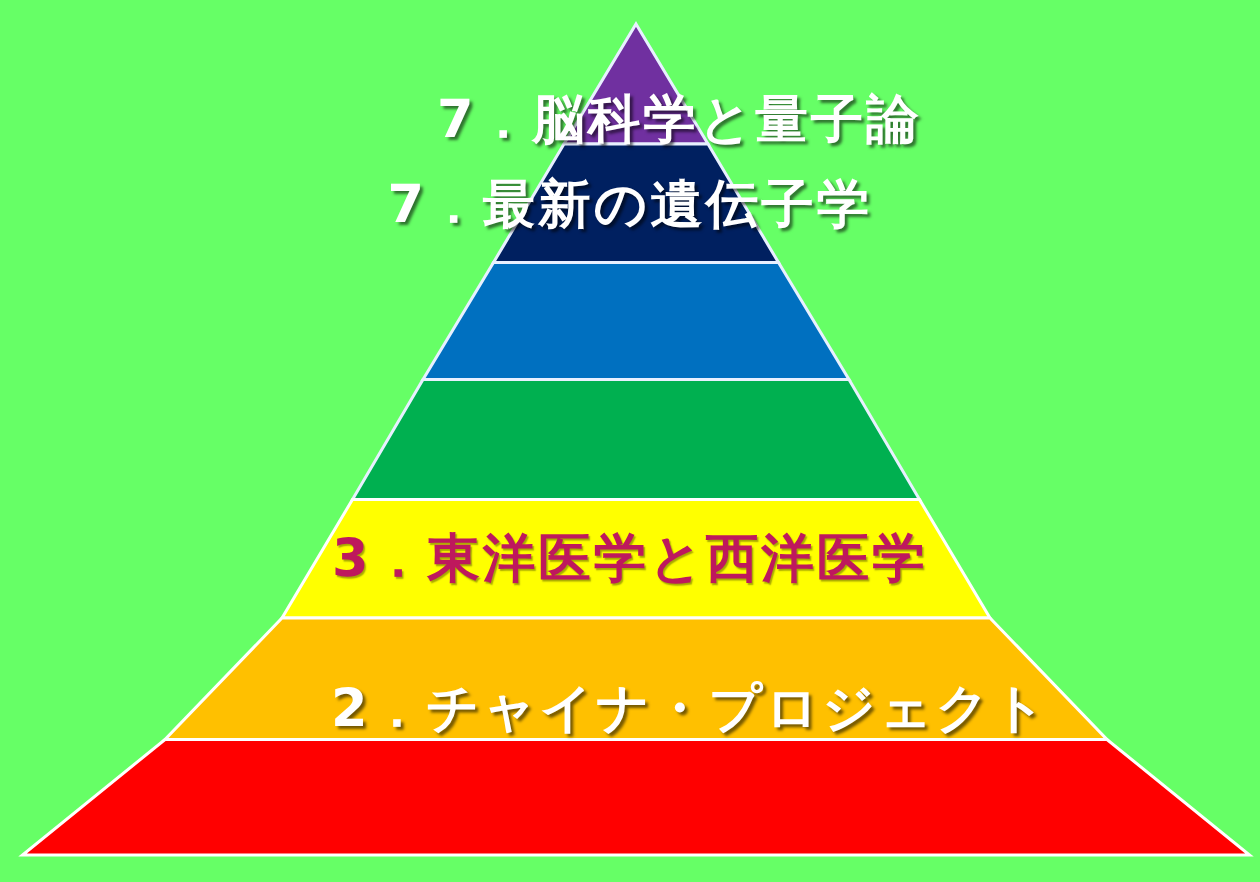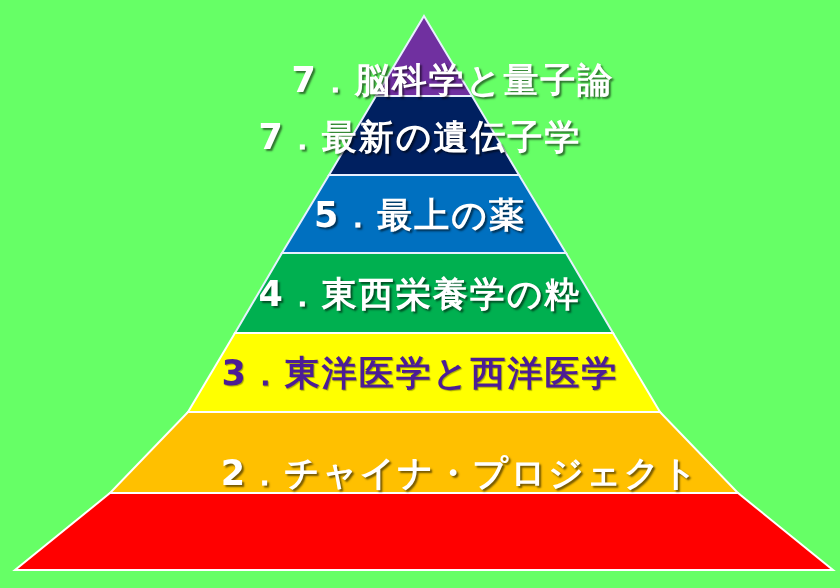--- a/index.html
+++ b/index.html
@@ -35,38 +35,36 @@
       font-weight: bold;
       letter-spacing: 2px;
       white-space: nowrap;
       line-height: 40px;
     }
     .light {
       color: #ffffff;
       text-shadow: 2px 2px 2px rgba(0,0,0,0.55);
     }
     .dark {
-      color: #4c1d95;
+      color: #be185d;
       text-shadow: 1px 1px 1px rgba(0,0,0,0.35);
     }
   </style>
 </head>
 <body>
 
 <div id="stage">
   <svg id="pyramid" width="840" height="588" viewBox="0 0 840 588">
 
     <polygon points="424,16 472,96 376,96" fill="#7030a0" stroke="#e8f0ff" stroke-width="2"></polygon>
     <polygon points="376,96 472,96 519,175 329,175" fill="#002060" stroke="#e8f0ff" stroke-width="2"></polygon>
     <polygon points="329,175 519,175 566,253 282,253" fill="#0070c0" stroke="#e8f0ff" stroke-width="2"></polygon>
     <polygon points="282,253 566,253 613,333 235,333" fill="#00b050" stroke="#e8f0ff" stroke-width="2"></polygon>
     <polygon points="235,333 613,333 660,412 188,412" fill="#ffff00" stroke="#ffffff" stroke-width="2"></polygon>
     <polygon points="188,412 660,412 738,493 110,493" fill="#ffc000" stroke="#ffffff" stroke-width="2"></polygon>
     <polygon points="110,493 738,493 833,570 15,570" fill="#ff0000" stroke="#ffffff" stroke-width="2"></polygon>
   </svg>
 
   <div class="layer-label light" style="top:60px;padding-left:33px;">7．脳科学と量子論</div>
   <div class="layer-label light" style="top:117px;">7．最新の遺伝子学</div>
-  <div class="layer-label light" style="top:195px;">5．最上の薬</div>
-  <div class="layer-label light" style="top:274px;">4．東西栄養学の粋</div>
   <div class="layer-label dark" style="top:353px;">3．東洋医学と西洋医学</div>
   <div class="layer-label light" style="top:453px;padding-left:40px;">2．チャイナ・プロジェクト</div>
 </div>
 
 </body></html>

